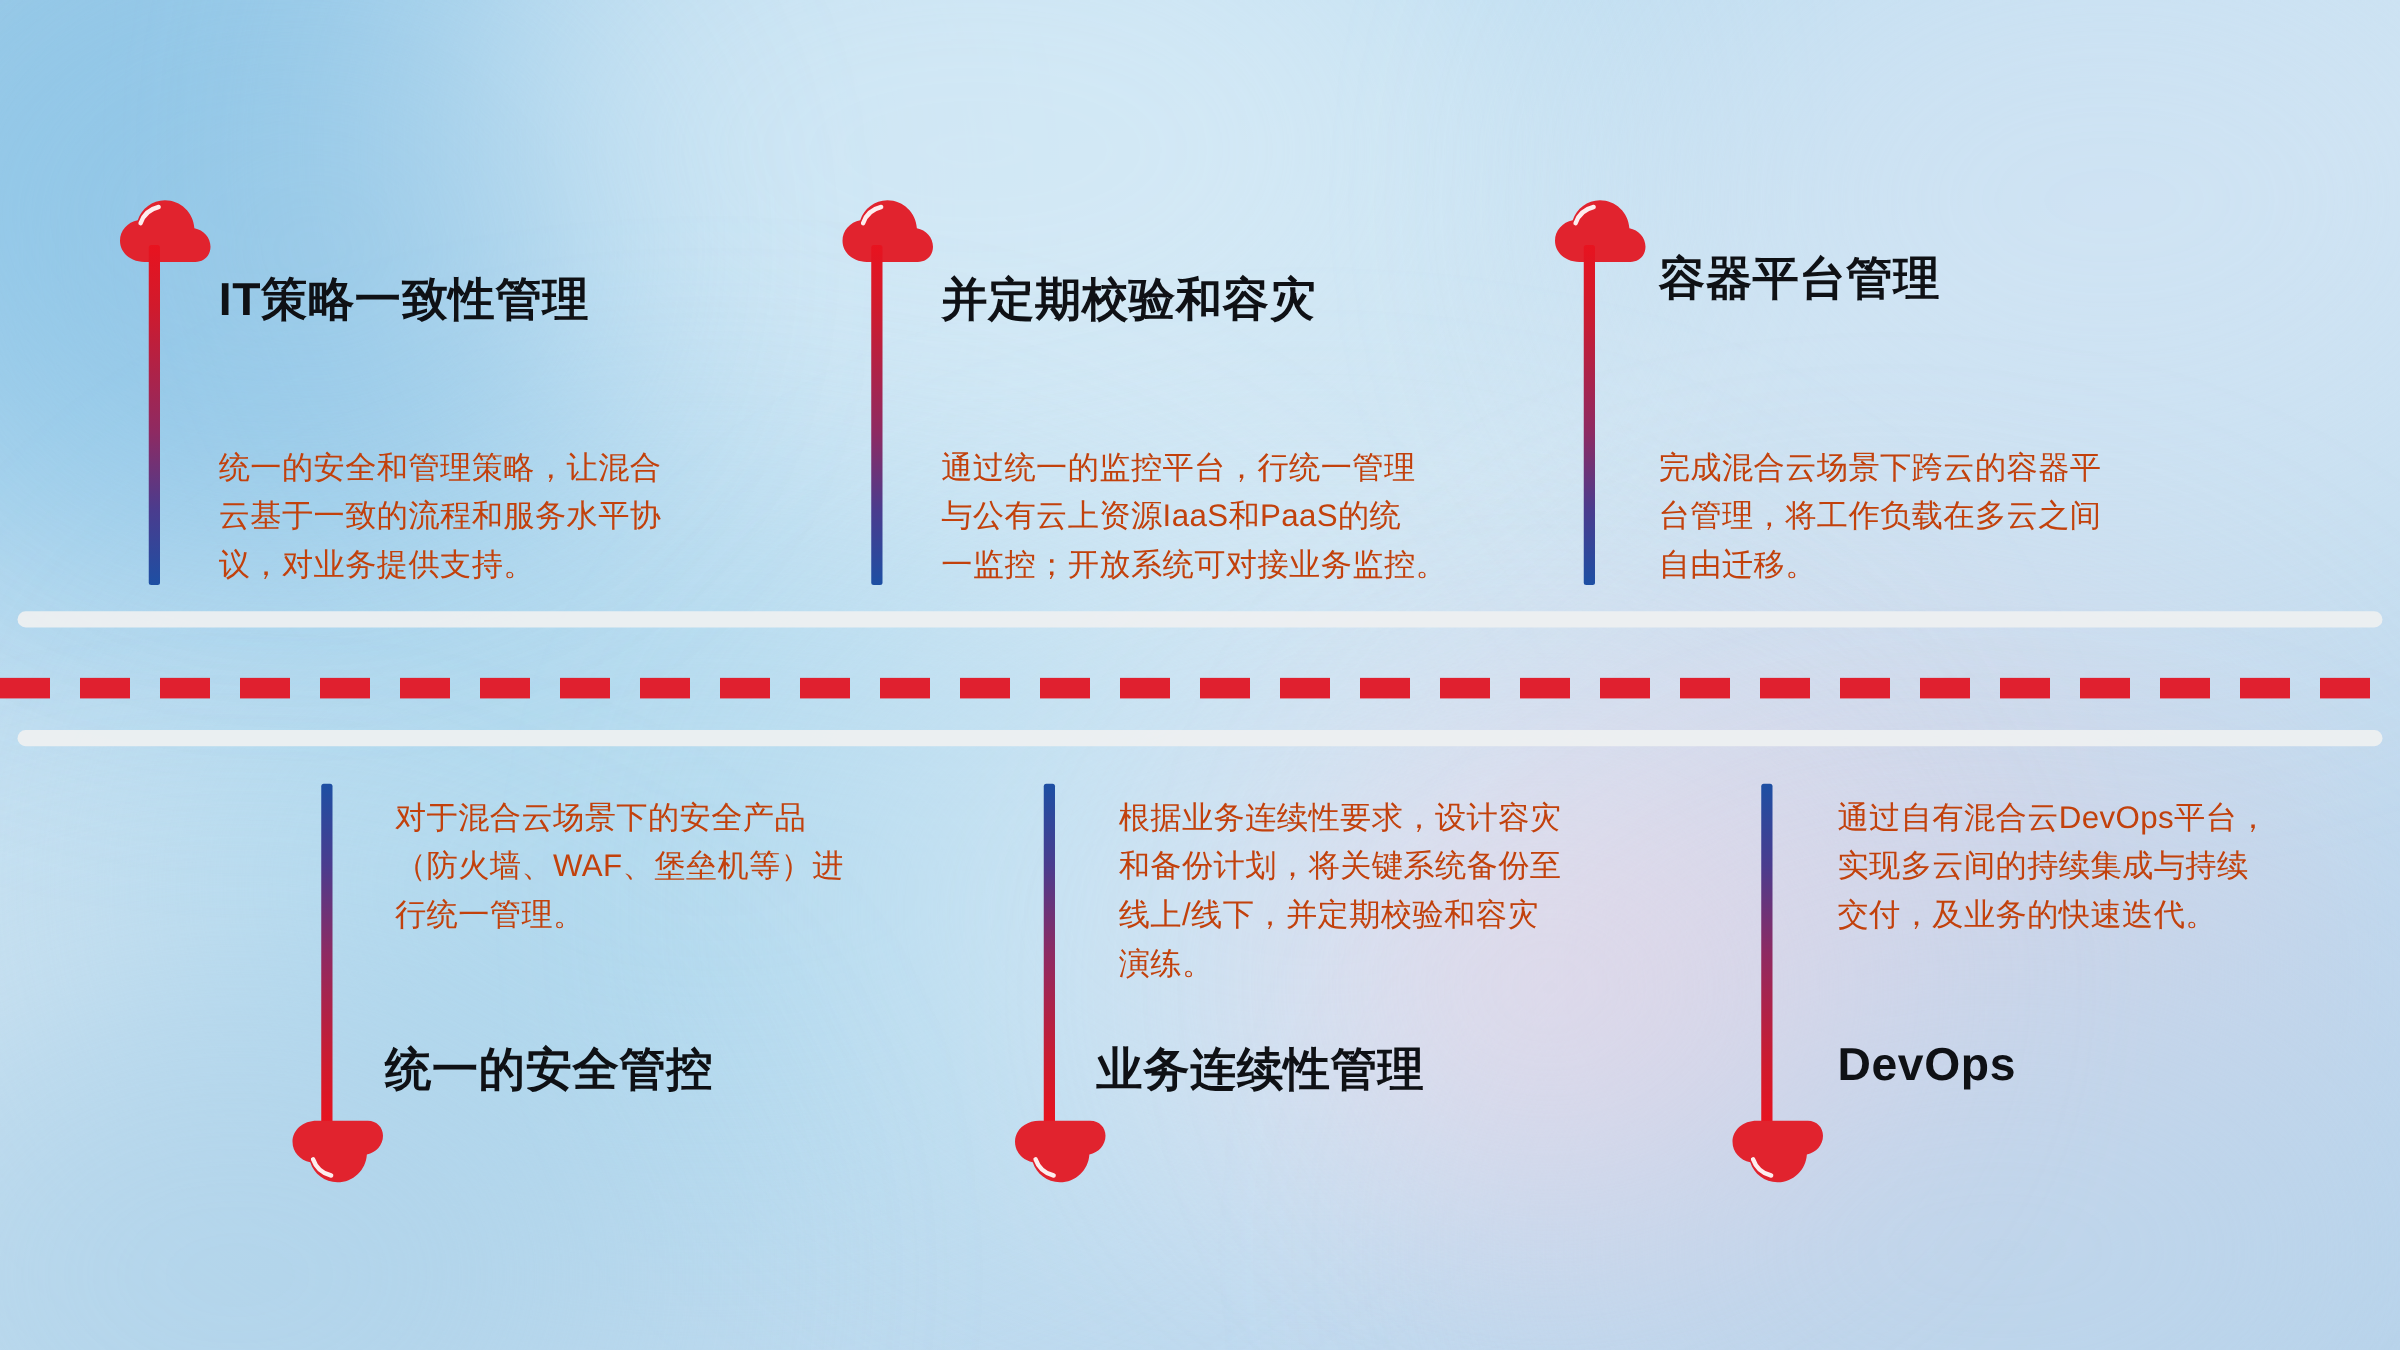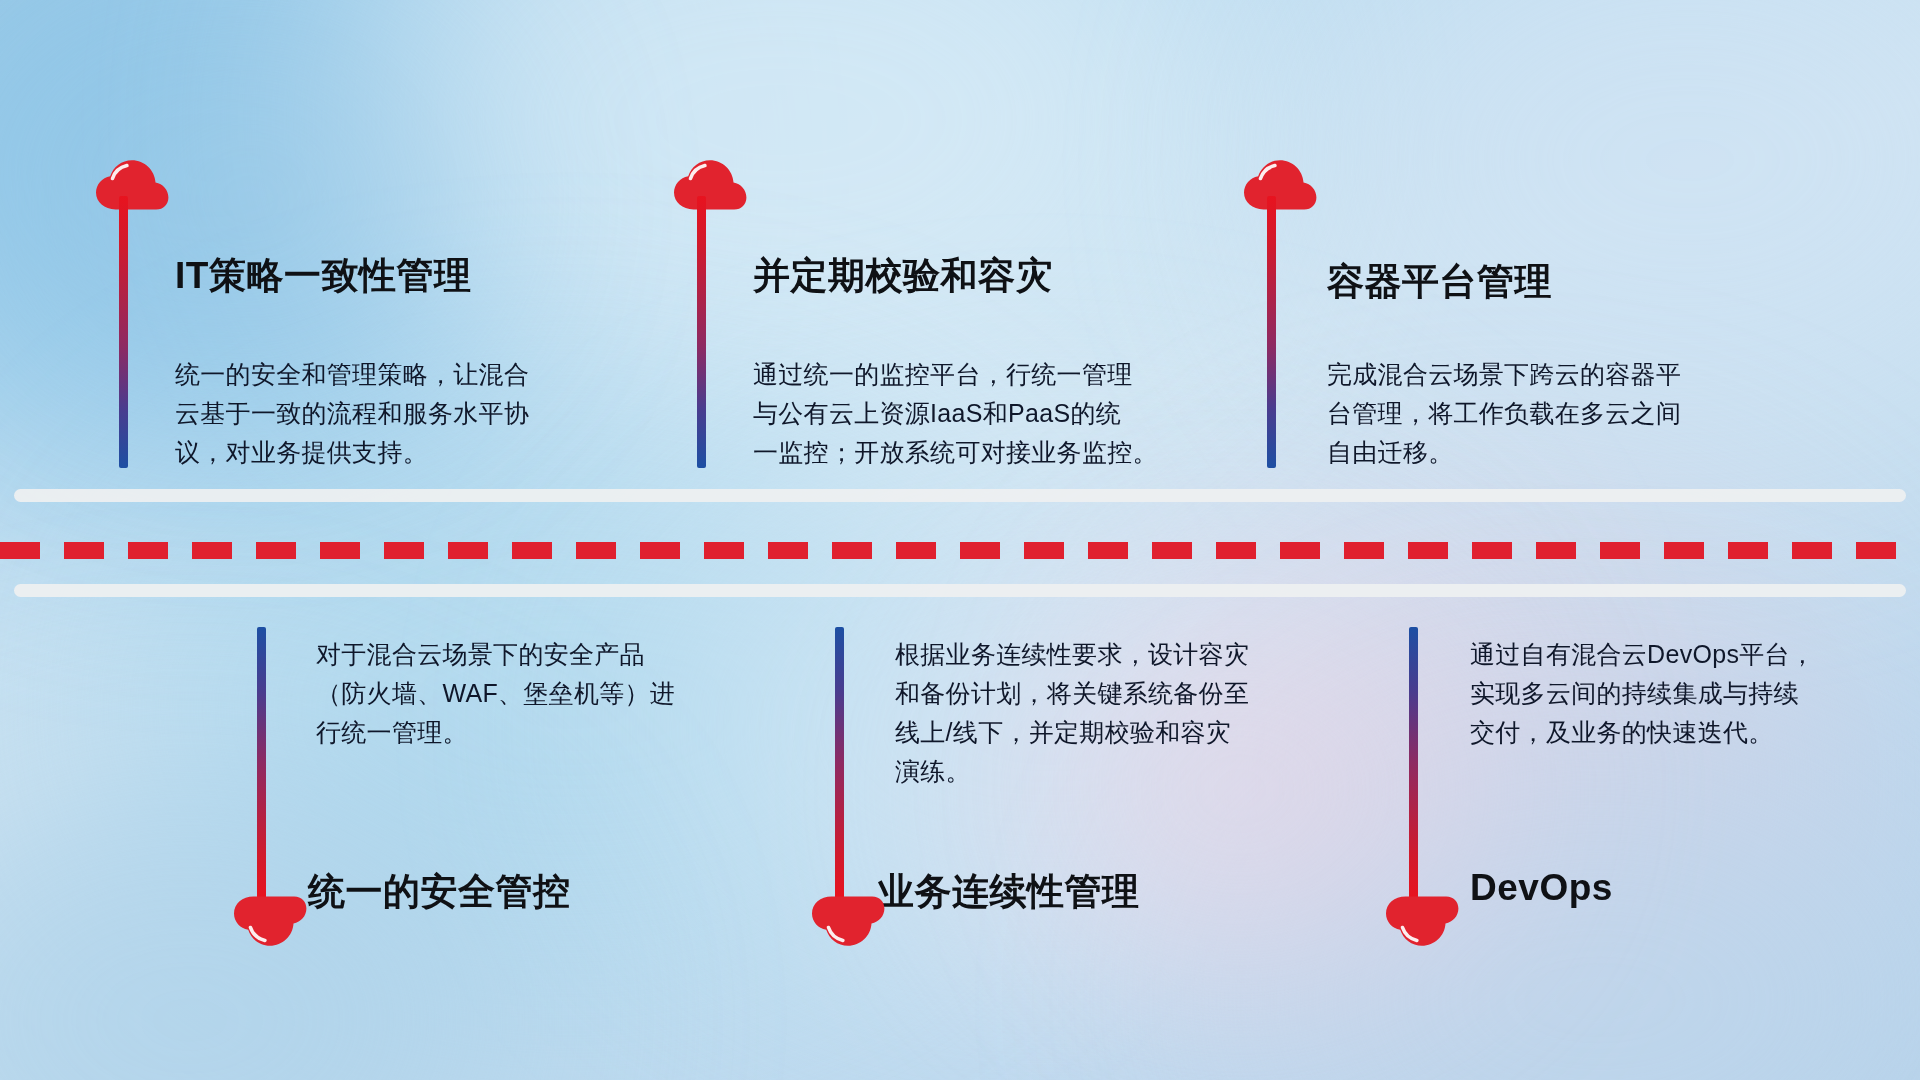--- a/index.html
+++ b/index.html
@@ -50,25 +50,25 @@
   .stem-down{background:linear-gradient(to bottom,#e8131f 0%,#d11a2c 18%,#8e2a62 55%,#4a3c8e 78%,#1d4fa3 100%);}
   .stem-up{background:linear-gradient(to bottom,#1d4fa3 0%,#4a3c8e 24%,#8e2a62 50%,#d11a2c 84%,#e8131f 100%);}
 
   .cloud{position:absolute;width:74px;height:52px;}
   .cloud svg{display:block;width:74px;height:52px;}
   .cloud.flip svg{transform:scaleY(-1);}
 
   .title{
     position:absolute;
     font-size:37px;font-weight:700;color:#0f1115;
-    letter-spacing:.5px;white-space:nowrap;margin-top:36px;
+    letter-spacing:.5px;white-space:nowrap;
   }
   .body{
     position:absolute;
-    font-size:25px;line-height:39px;color:#0f172a;
+    font-size:25px;line-height:39px;color:#c2410c;
     letter-spacing:.3px;
     white-space:pre-line;
   }
 </style>
 </head>
 <body>
 
 <div id="stage">
 
   <div class="bg bg-base"></div>
@@ -120,21 +120,21 @@
   <div class="item">
     <div class="cloud" style="left:1243px;top:158px;">
       <svg viewBox="0 0 74 52">
           <g fill="#E1232E">
         <path d="M20.5 51.5C9.4 51.5 1 44.2 1 34.6c0-8.1 6-14.8 14.2-16.4C18.2 8.9 26.8 2.2 36.9 2.2c12.6 0 22.9 9.9 23.6 22.3 7.4 1.3 12.9 7.5 12.9 14.9 0 6.8-4.9 12.1-12.2 12.1H20.5z"></path>
       </g>
       <path d="M17.5 20.5c2.2-6.5 7.6-11.3 14.4-12.9" fill="none" stroke="#ffffff" stroke-width="3.6" stroke-linecap="round" opacity=".92"></path>
       </svg>
     </div>
     <div class="stem stem-down" style="left:1267px;top:196px;height:272px;"></div>
-    <div class="title" style="left:1327px;top:221px;">容器平台管理</div>
+    <div class="title" style="left:1327px;top:198px;">容器平台管理</div>
     <div class="body" style="left:1327px;top:355px;width:450px;">完成混合云场景下跨云的容器平
 台管理，将工作负载在多云之间
 自由迁移。</div>
   </div>
 
   <div class="rule rule-top"></div>
   <div class="dashes"></div>
   <div class="rule rule-bottom"></div>
 
   <div class="item">

